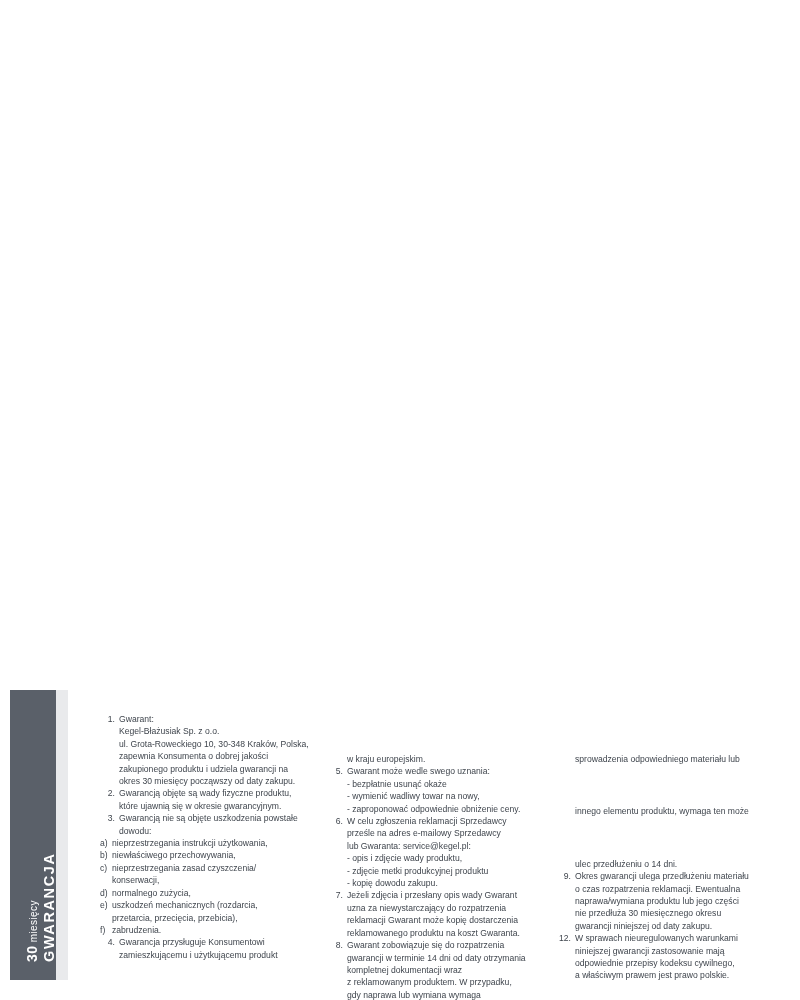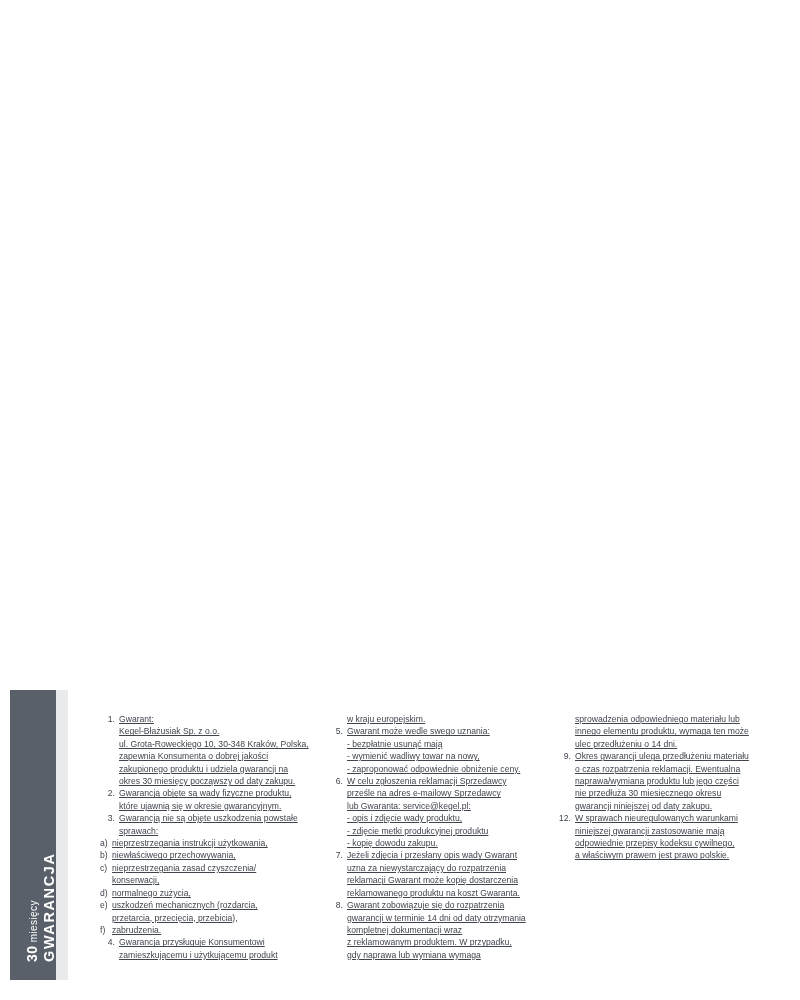--- a/index.html
+++ b/index.html
@@ -128,25 +128,25 @@
     text-align: left;
     padding-right: 0px;
   }
 
   .item .body {
     flex: 1 1 auto;
   }
 
   .line {
     white-space: nowrap;
-    text-decoration: underline;
   }
 
   .cont {
     padding-left: 19px;
+    margin-top: 40px;
   }
 
   .dash-line {
     padding-left: 19px;
   }
 </style>
 </head>
 <body>
 
 <div id="page">
@@ -183,21 +183,21 @@
             <div class="num">2.</div>
             <div class="body">
               <div class="line">Gwarancją objęte są wady fizyczne produktu,</div>
               <div class="line">które ujawnią się w okresie gwarancyjnym.</div>
             </div>
           </div>
           <div class="item">
             <div class="num">3.</div>
             <div class="body">
               <div class="line">Gwarancją nie są objęte uszkodzenia powstałe</div>
-              <div class="line">sprawach:</div>
+              <div class="line">dowodu:</div>
             </div>
           </div>
           <div class="item">
             <div class="num letter">a)</div>
             <div class="body">
               <div class="line">nieprzestrzegania instrukcji użytkowania,</div>
             </div>
           </div>
           <div class="item">
             <div class="num letter">b)</div>
@@ -240,21 +240,21 @@
           </div>
         </div>
       <div class="col col2">
           <div class="line cont">w kraju europejskim.</div>
           <div class="item">
             <div class="num">5.</div>
             <div class="body">
               <div class="line">Gwarant może wedle swego uznania:</div>
             </div>
           </div>
-          <div class="line dash-line">- bezpłatnie usunąć mają</div>
+          <div class="line dash-line">- bezpłatnie usunąć okaże</div>
           <div class="line dash-line">- wymienić wadliwy towar na nowy,</div>
           <div class="line dash-line">- zaproponować odpowiednie obniżenie ceny.</div>
           <div class="item">
             <div class="num">6.</div>
             <div class="body">
               <div class="line">W celu zgłoszenia reklamacji Sprzedawcy</div>
               <div class="line">prześle na adres e-mailowy Sprzedawcy</div>
               <div class="line">lub Gwaranta: service@kegel.pl:</div>
             </div>
           </div>

